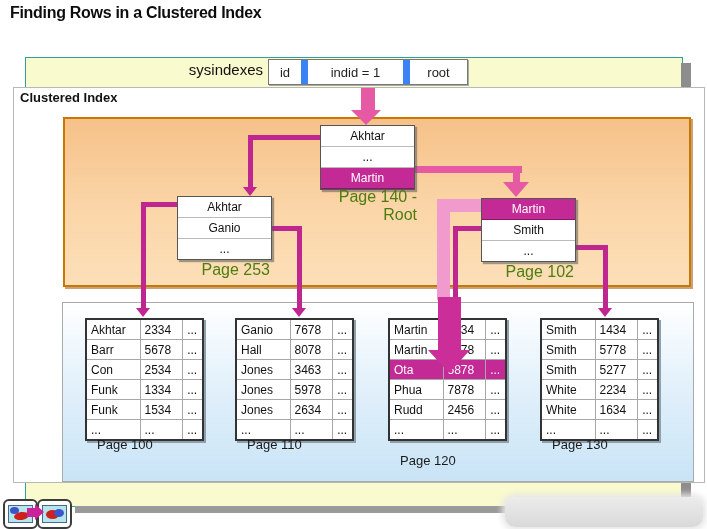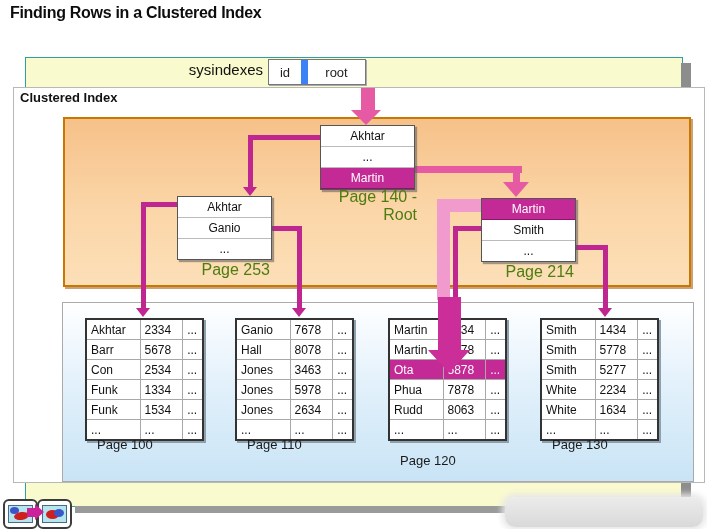--- a/index.html
+++ b/index.html
@@ -64,20 +64,21 @@
 
 <div class="abs title">Finding Rows in a Clustered Index</div>
 
 <div class="abs banner"></div>
 <div class="abs banner-shadow"></div>
 <div class="abs bottom-bar"></div>
 
 <div class="abs sysx-label">sysindexes</div>
 <div class="abs sysx-table">
   <div class="sysx-cell" style="width:32px">id</div>
+  <div class="sysx-cell" style="width:95px">indid = 1</div>
   <div class="sysx-cell" style="width:57px">root</div>
 </div>
 
 <div class="abs whitebox"></div>
 <div class="abs ci-label">Clustered Index</div>
 
 <div class="abs orangebox"></div>
 
 <div class="abs leafbox"></div>
 
@@ -125,21 +126,21 @@
   <div class="node-row">Ganio</div>
   <div class="node-row">...</div>
 </div>
 <div class="abs node-label" style="left:177px;top:261px;width:93px">Page 253</div>
 
 <div class="abs node" style="left:481px;top:198px">
   <div class="node-row hl">Martin</div>
   <div class="node-row">Smith</div>
   <div class="node-row">...</div>
 </div>
-<div class="abs node-label" style="left:481px;top:263px;width:93px">Page 214</div>
+<div class="abs node-label" style="left:481px;top:263px;width:93px">Page 102</div>
 
 <div class="abs ltable" style="left:85px;top:318px">
   <div class="lrow">
       <span class="lc n">Akhtar</span>
       <span class="lc v">2334</span>
       <span class="lc d">...</span>
     </div>
   <div class="lrow">
       <span class="lc n">Barr</span>
       <span class="lc v">5678</span>
@@ -218,21 +219,21 @@
       <span class="lc v">5878</span>
       <span class="lc d">...</span>
     </div>
   <div class="lrow">
       <span class="lc n">Phua</span>
       <span class="lc v">7878</span>
       <span class="lc d">...</span>
     </div>
   <div class="lrow">
       <span class="lc n">Rudd</span>
-      <span class="lc v">8063</span>
+      <span class="lc v">2456</span>
       <span class="lc d">...</span>
     </div>
   <div class="lrow">
       <span class="lc n">...</span>
       <span class="lc v">...</span>
       <span class="lc d">...</span>
     </div>
 </div>
 <div class="abs leaf-label" style="left:400px;top:453px">Page 120</div>
 

